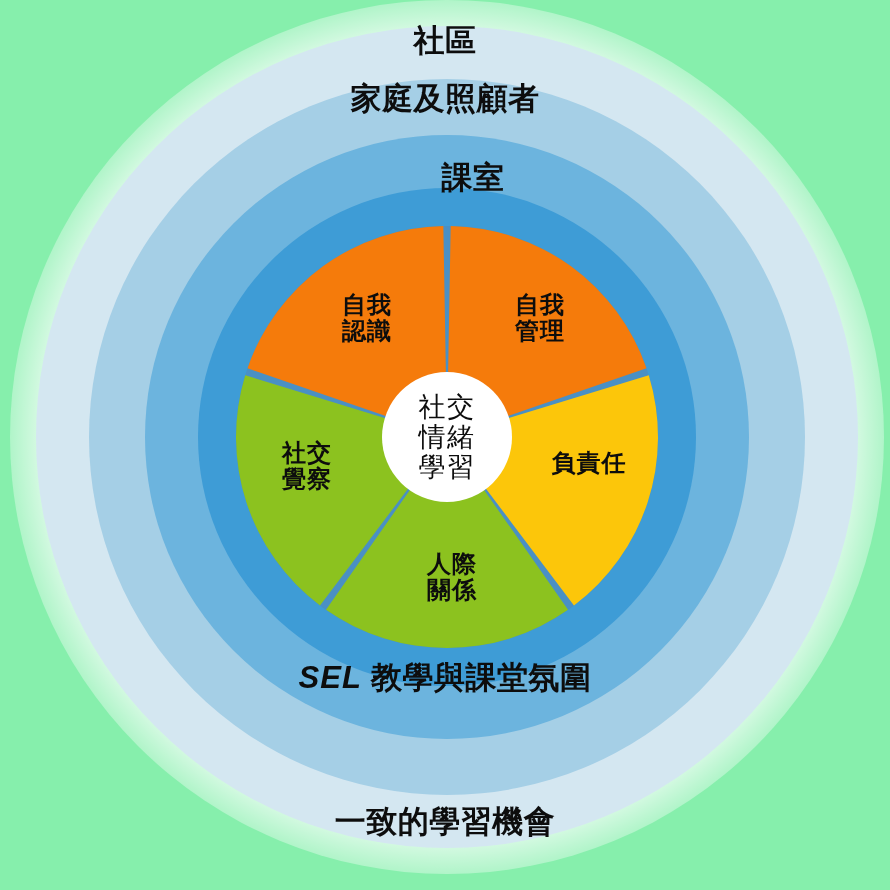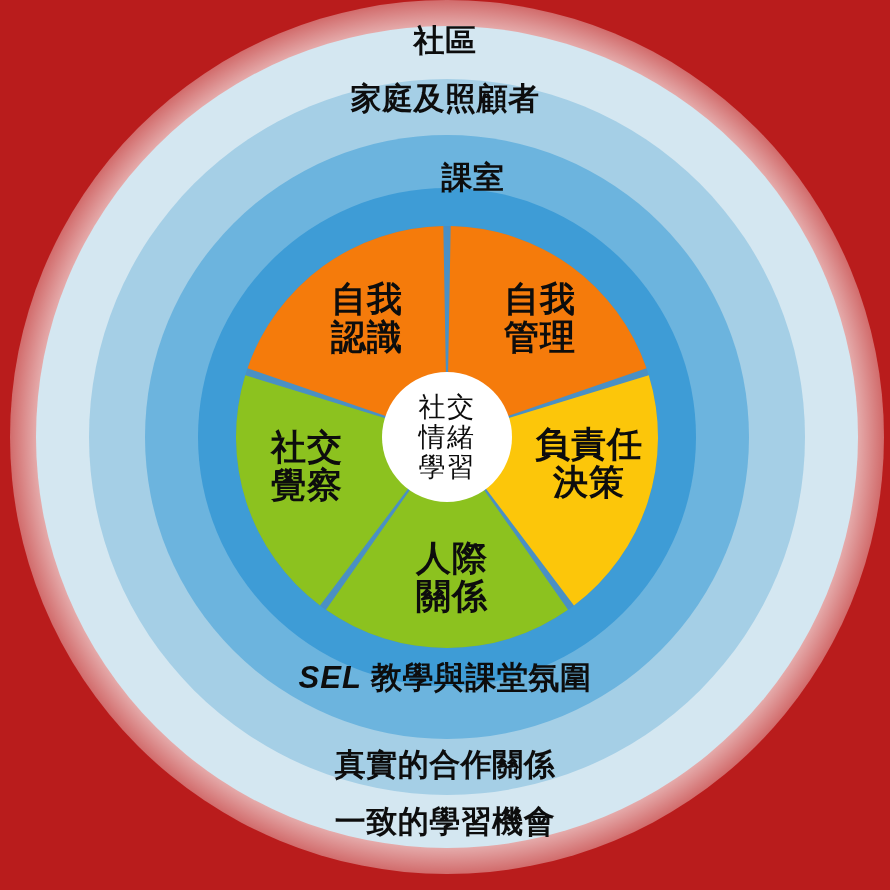--- a/index.html
+++ b/index.html
@@ -11,21 +11,21 @@
   body {
     width: 890px;
     height: 890px;
     overflow: hidden;
     font-family: "Liberation Sans", "DejaVu Sans", sans-serif;
   }
   #diagram-root {
     position: relative;
     width: 890px;
     height: 890px;
-    background: #b91c1c;
+    background: #86efac;
   }
   #wheel-svg {
     position: absolute;
     top: 0;
     left: 0;
     width: 890px;
     height: 890px;
     display: block;
   }
   .ring-label,
@@ -45,21 +45,21 @@
     width: 890px;
     font-size: 31px;
     letter-spacing: 0.5px;
   }
   .ring-label .sel-italic {
     font-style: italic;
     font-weight: bold;
     letter-spacing: 1px;
   }
   .segment-label {
-    font-size: 35px;
+    font-size: 24px;
     letter-spacing: 1px;
     transform: translate(-50%, -50%);
   }
   .segment-label .line {
     display: block;
   }
   .hub-label {
     font-size: 27px;
     font-weight: normal;
     letter-spacing: 1.5px;
@@ -102,34 +102,32 @@
       </g>
   </svg>
 
   <div class="ring-label" style="top: 24px;">社區</div>
   <div class="ring-label" style="top: 82px;">家庭及照顧者</div>
   <div class="ring-label" style="top: 161px; padding-left: 28px;">課室</div>
 
   <div class="ring-label" style="top: 637px; margin-top: 24px;">
     <span class="sel-italic">SEL</span><span> 教學與課堂氛圍</span>
   </div>
-  <div class="ring-label" style="top: 748px;">真實的合作關係</div>
   <div class="ring-label" style="top: 805px;">一致的學習機會</div>
 
   <div class="segment-label" style="left: 367px; top: 318px;">
       <span class="line">自我</span>
       <span class="line">認識</span>
     </div>
   <div class="segment-label" style="left: 540px; top: 318px;">
       <span class="line">自我</span>
       <span class="line">管理</span>
     </div>
   <div class="segment-label" style="left: 589px; top: 463px;">
       <span class="line">負責任</span>
-      <span class="line">決策</span>
     </div>
   <div class="segment-label" style="left: 452px; top: 577px;">
       <span class="line">人際</span>
       <span class="line">關係</span>
     </div>
   <div class="segment-label" style="left: 307px; top: 466px;">
       <span class="line">社交</span>
       <span class="line">覺察</span>
     </div>
 

